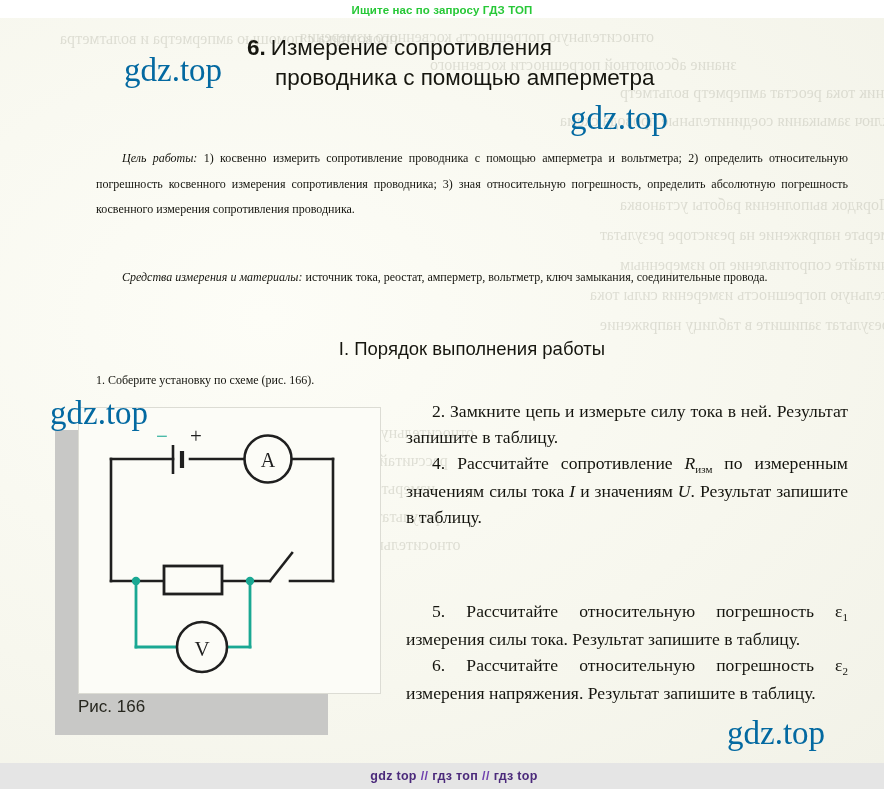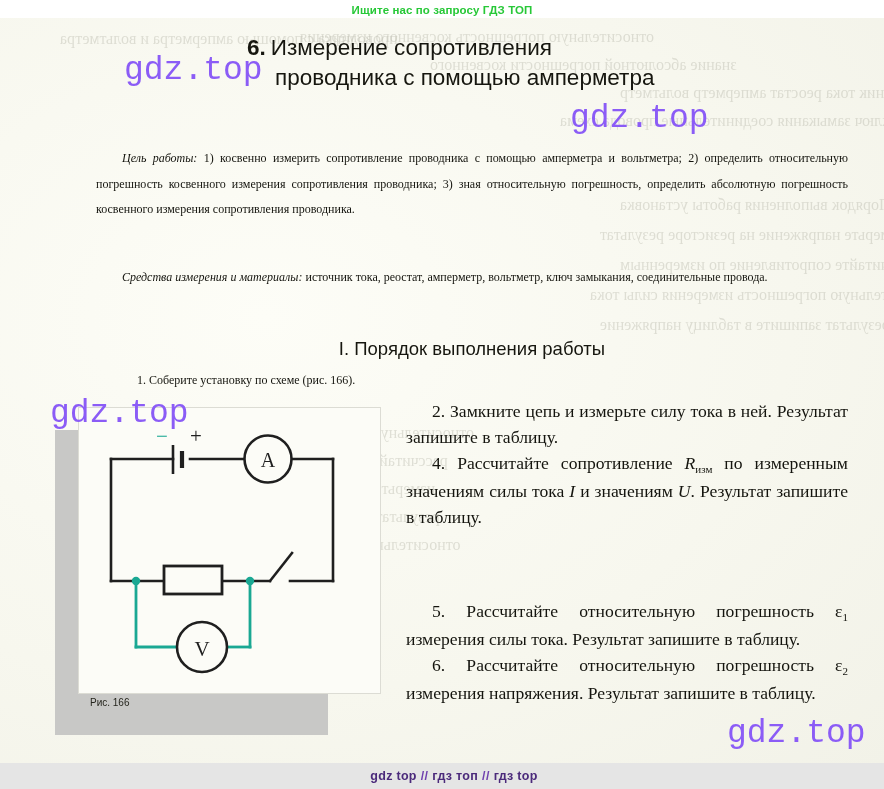--- a/index.html
+++ b/index.html
@@ -121,21 +121,21 @@
     position: absolute;
     left: 96px; top: 338px; width: 752px;
     text-align: center;
     font-family: "Liberation Sans", sans-serif;
     font-size: 18.5px;
     color: #16160f;
     z-index: 10;
   }
 
   #step1 {
-    left: 96px; top: 368px; width: 300px; margin-left: 41px;
+    left: 96px; top: 368px; width: 300px;
   }
 
   .col-right {
     position: absolute;
     left: 406px;
     width: 442px;
     font-family: "Liberation Serif", serif;
     font-size: 17.6px;
     line-height: 26px;
     color: #14140e;
@@ -166,37 +166,37 @@
   .fig-box {
     position: absolute;
     left: 78px; top: 407px;
     width: 301px; height: 285px;
     background: #fcfcf7;
     border: 1px solid #dcdcd4;
     z-index: 6;
   }
   .fig-caption {
     position: absolute;
-    left: 90px; top: 697px;
-    font-family: "Liberation Sans", sans-serif;
-    font-size: 10px;
+    left: 78px; top: 697px;
+    font-family: "Liberation Sans", sans-serif;
+    font-size: 17px;
     color: #26261e;
     z-index: 8;
   }
   .circuit-svg {
     position: absolute;
     left: 78px; top: 407px;
     z-index: 7;
   }
 
   
   .wm {
     position: absolute;
-    font-family: Liberation Mono, monospace;
-    color: #8b5cf6;
+    font-family: Liberation Serif, serif;
+    color: #0369a1;
     white-space: nowrap;
     z-index: 30;
     user-select: none;
   }
   #wm1 { left: 124px; top: 52px; font-size: 33px; }
   #wm2 { left: 570px; top: 100px; font-size: 33px; }
   #wm3 { left: 50px;  top: 395px; font-size: 33px; }
   #wm4 { left: 727px; top: 715px; font-size: 33px; }
 </style>
 </head>

